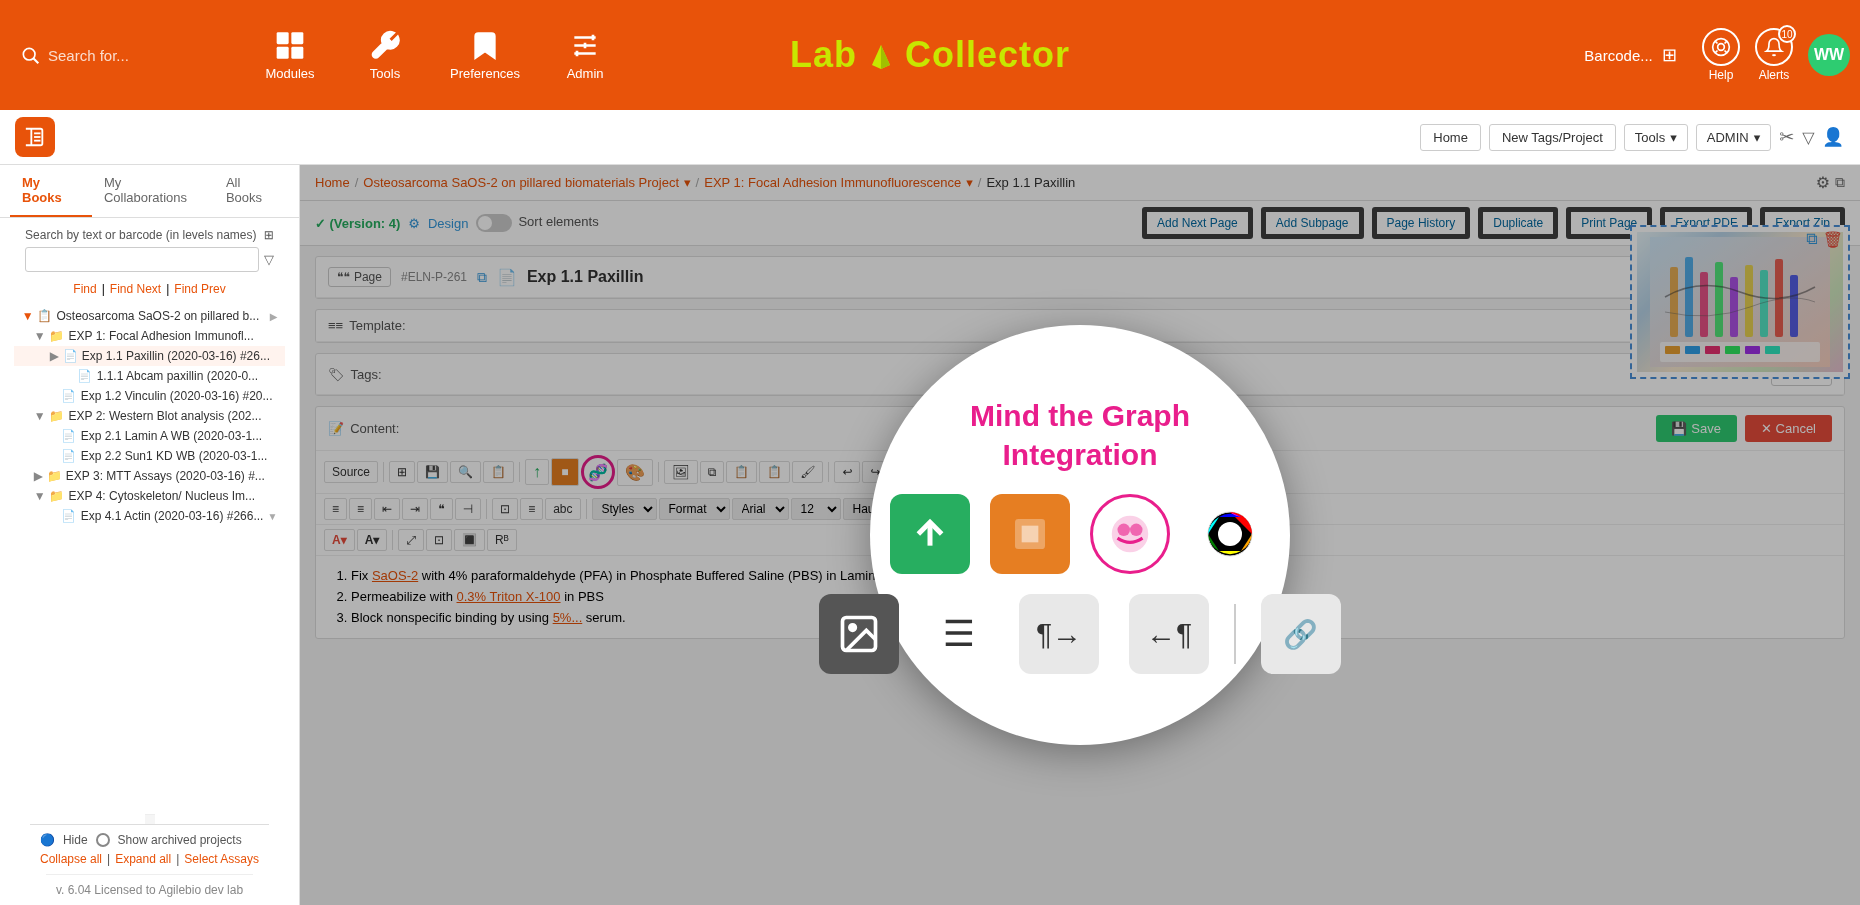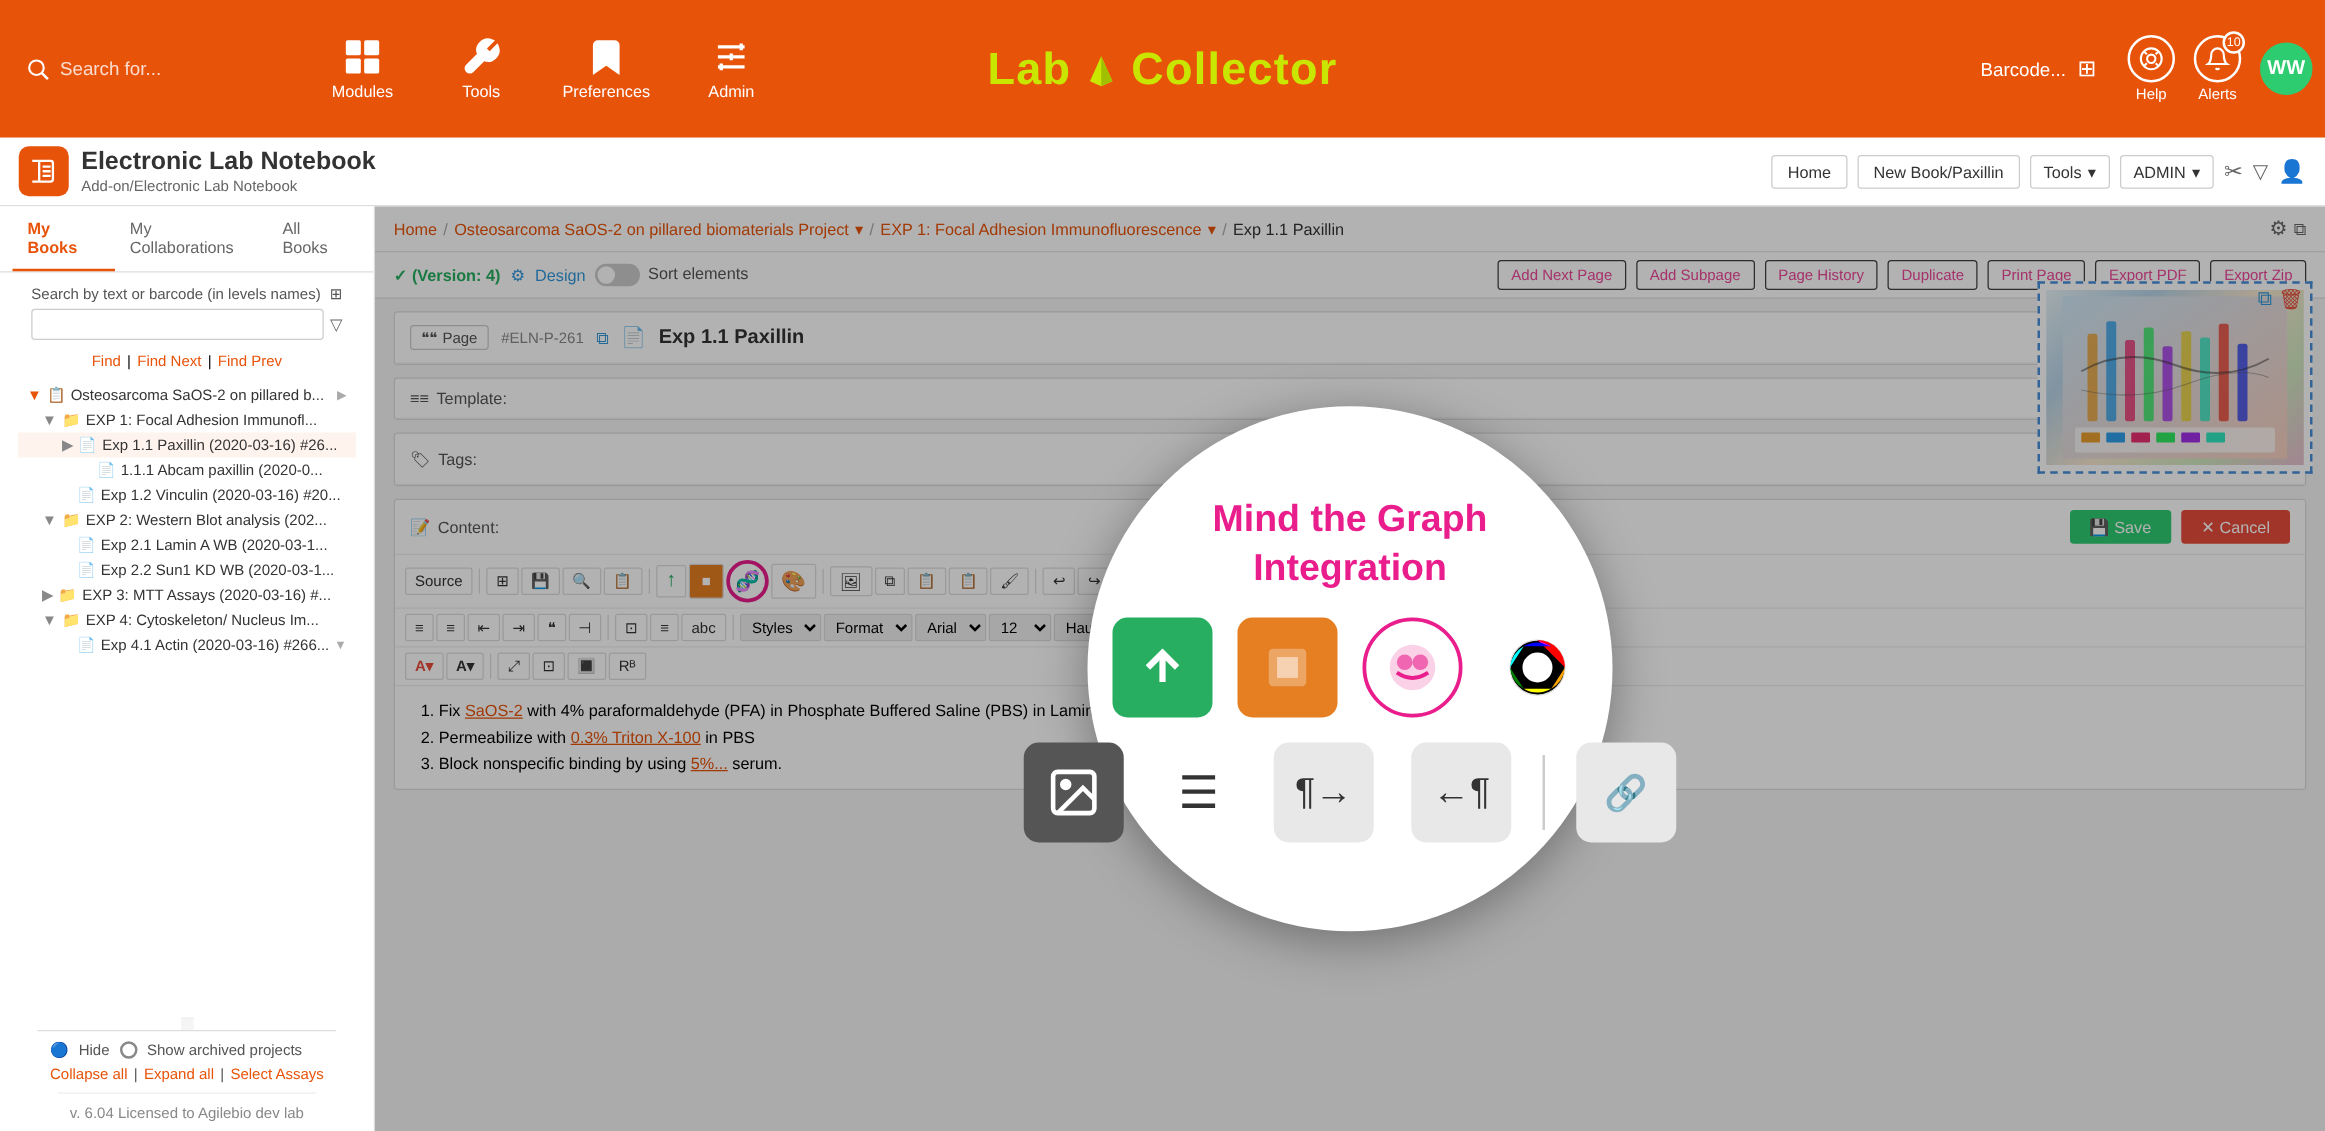--- a/index.html
+++ b/index.html
@@ -281,26 +281,26 @@
       background: white;
       padding: 6px 15px;
       border-bottom: 1px solid #ddd;
       display: flex;
       align-items: center;
       justify-content: flex-end;
       gap: 8px;
     }
     .action-btn {
       background: white;
-      border: 1px solid #404040;
+      border: 5px solid #404040;
       padding: 4px 10px;
       border-radius: 3px;
       cursor: pointer;
       font-size: 12px;
-      color: #ec4899;
+      color: #0369a1;
     }
 
     .page-content {
       flex: 1;
       overflow-y: auto;
       padding: 10px 15px;
     }
 
     
     .page-block {
@@ -687,27 +687,23 @@
 <div class="second-bar">
   <div class="eln-icon">
     <svg width="22" height="22" viewBox="0 0 24 24" fill="none" stroke="white" stroke-width="2">
         <path d="M2 3h16a2 2 0 0 1 2 2v14a2 2 0 0 1-2 2H2"></path>
         <path d="M8 3v18"></path>
         <line x1="11" y1="8" x2="18" y2="8"></line>
         <line x1="11" y1="12" x2="18" y2="12"></line>
         <line x1="11" y1="16" x2="18" y2="16"></line>
       </svg>
   </div>
-  <div>
-    <div class="eln-title">Electronic Lab Notebook</div>
-    <div class="eln-subtitle">Add-on/Electronic Lab Notebook</div>
-  </div>
   <div class="second-bar-right">
     <button class="btn-outline">Home</button>
-    <button class="btn-outline">New Book/Paxillin</button>
+    <button class="btn-outline">New Tags/Project</button>
     <button class="btn-dropdown">
       <span>Tools</span>
       <span>▾</span>
     </button>
     <button class="btn-dropdown">
       <span>ADMIN</span>
       <span>▾</span>
     </button>
     <span style="font-size:18px;cursor:pointer;color:#666;">✂</span>
     <span style="font-size:16px;cursor:pointer;color:#666;">▽</span>

